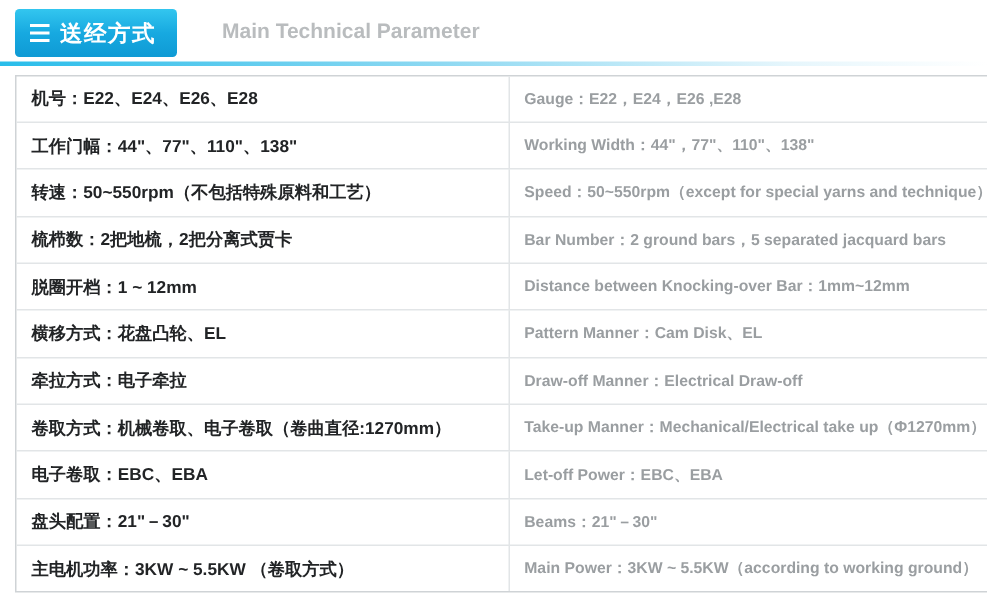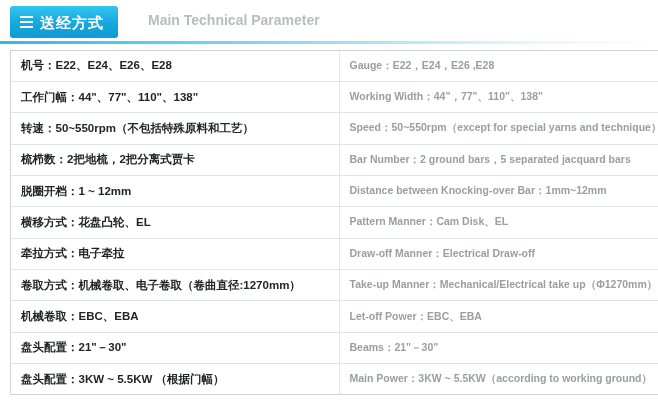--- a/index.html
+++ b/index.html
@@ -167,28 +167,28 @@
         </tr>
         <tr>
           <td class="cn">牵拉方式：电子牵拉</td>
           <td class="en">Draw-off Manner：Electrical Draw-off</td>
         </tr>
         <tr>
           <td class="cn">卷取方式：机械卷取、电子卷取（卷曲直径:1270mm）</td>
           <td class="en">Take-up Manner：Mechanical/Electrical take up（Φ1270mm）</td>
         </tr>
         <tr>
-          <td class="cn">机械卷取：EBC、EBA</td>
+          <td class="cn">电子卷取：EBC、EBA</td>
           <td class="en">Let-off Power：EBC、EBA</td>
         </tr>
         <tr>
           <td class="cn">盘头配置：21"－30"</td>
           <td class="en">Beams：21"－30"</td>
         </tr>
         <tr>
-          <td class="cn">盘头配置：3KW ~ 5.5KW （根据门幅）</td>
+          <td class="cn">主电机功率：3KW ~ 5.5KW （卷取方式）</td>
           <td class="en">Main Power：3KW ~ 5.5KW（according to working ground）</td>
         </tr>
       </tbody>
     </table>
   </div>
 
 </div>
 
 </body></html>

